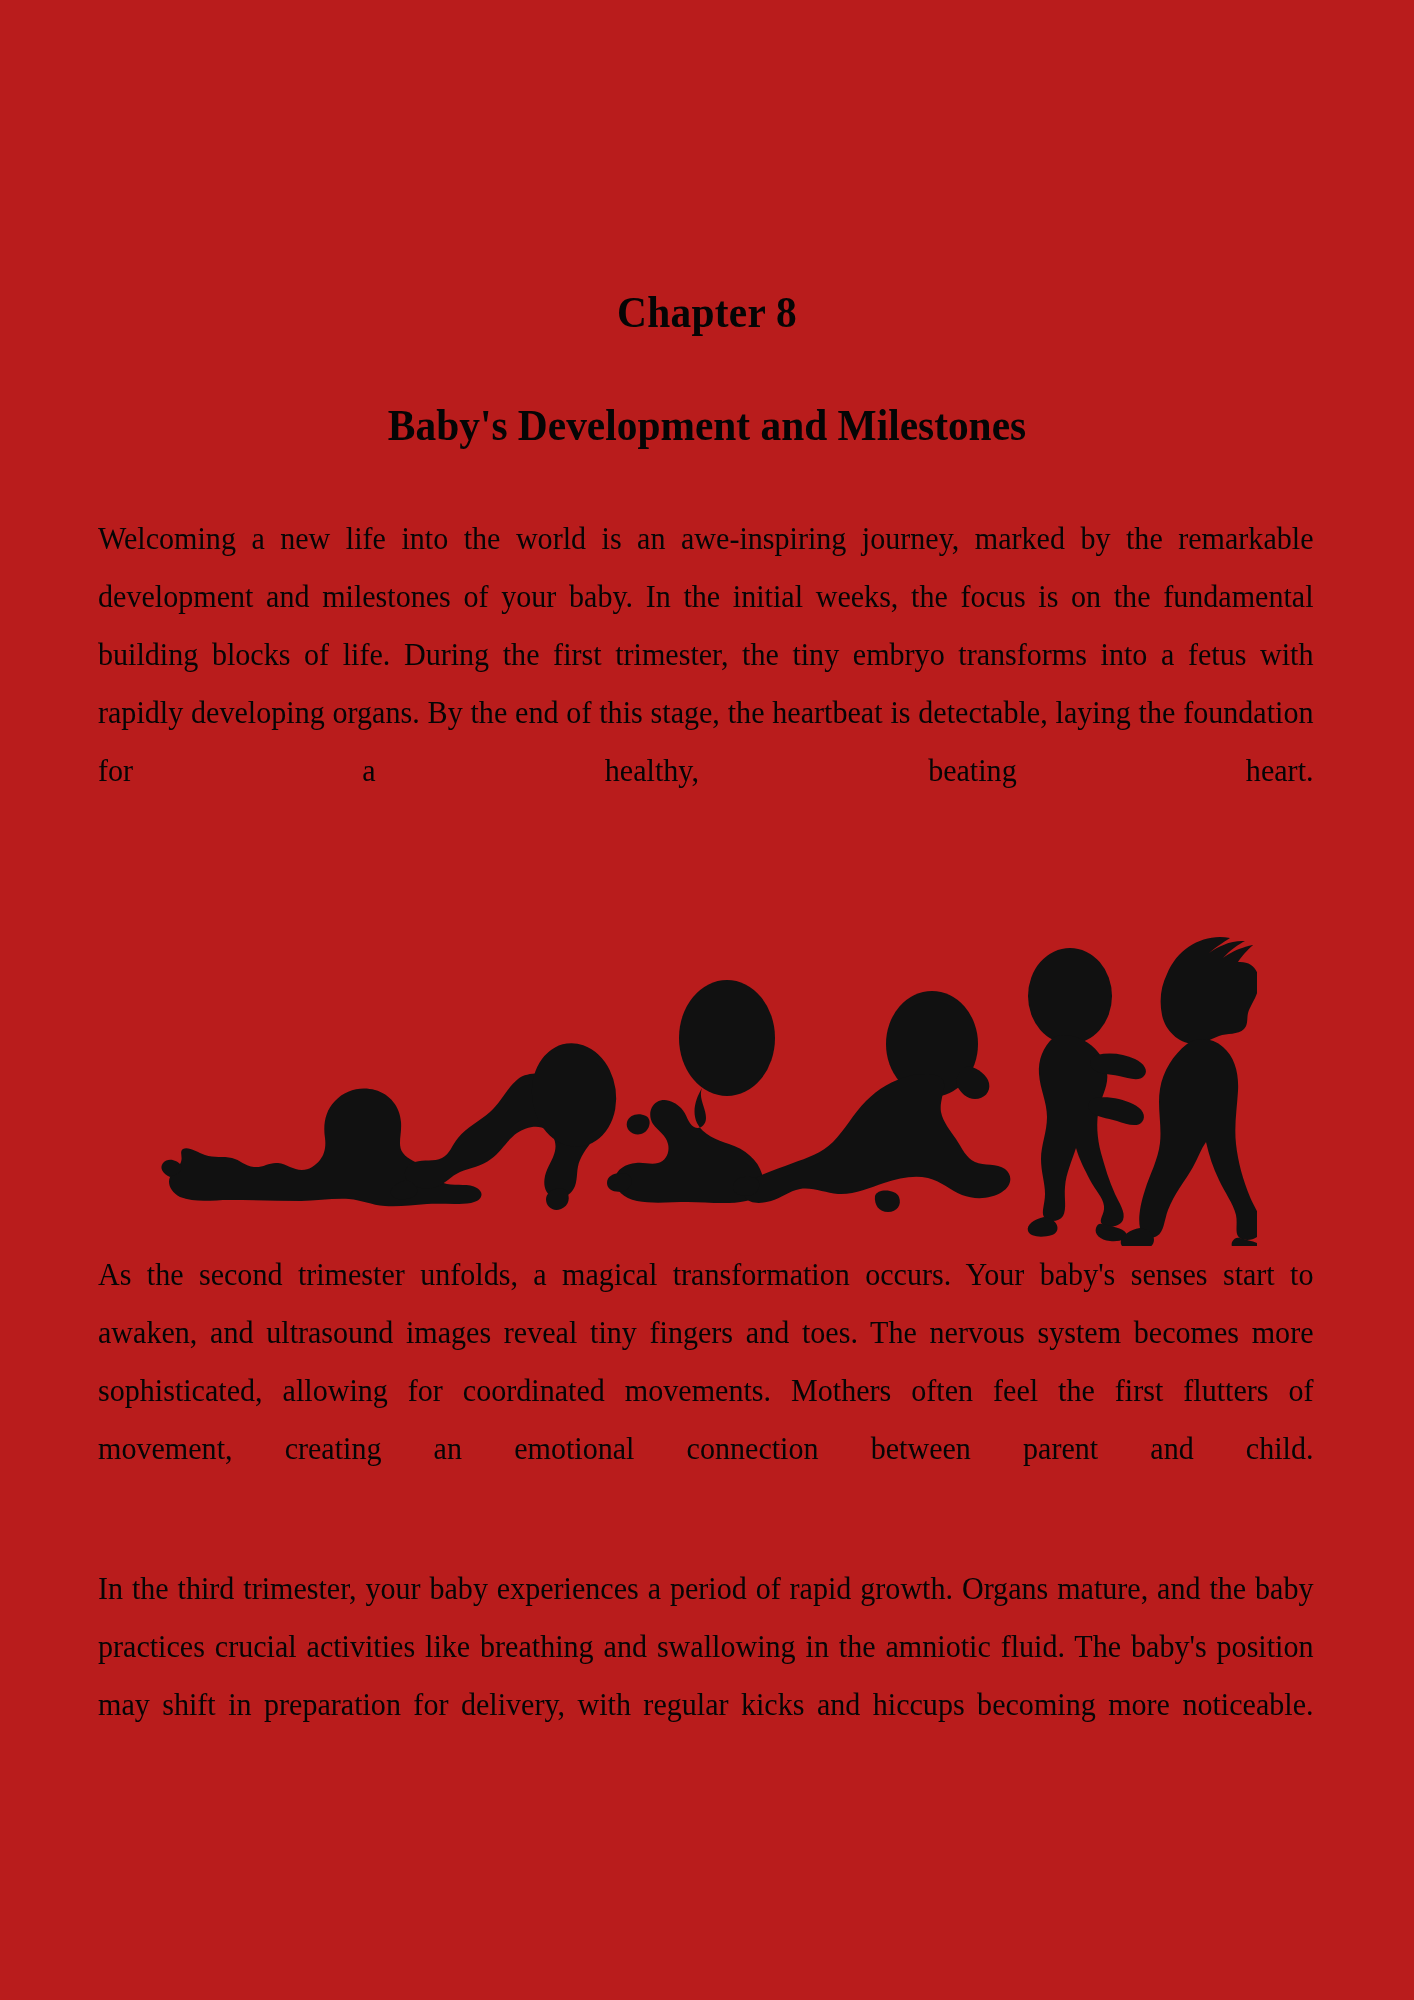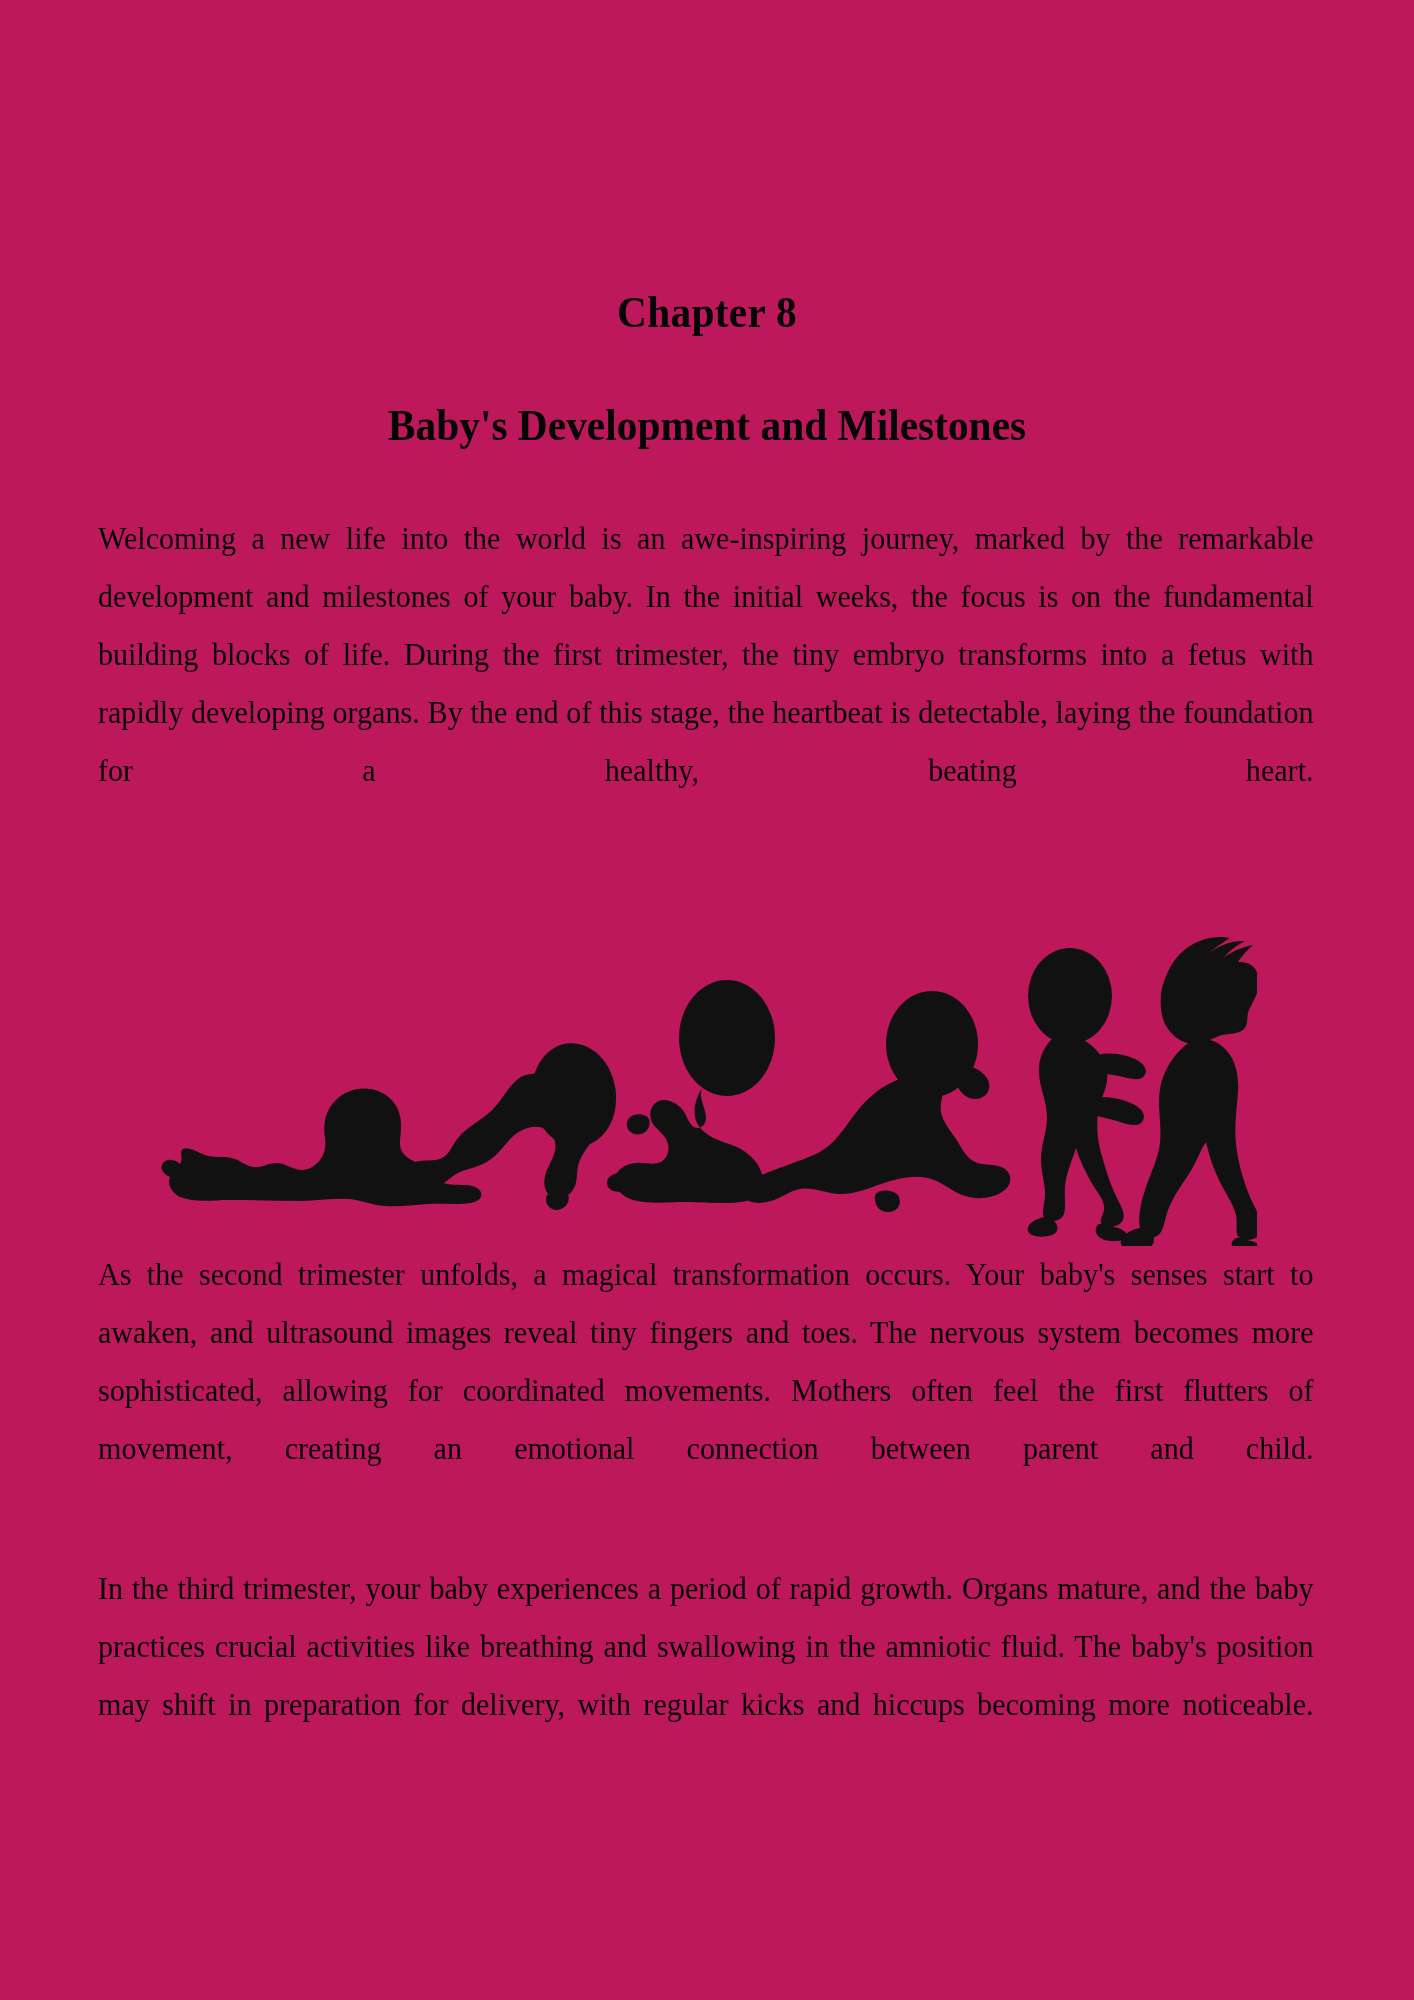--- a/index.html
+++ b/index.html
@@ -11,21 +11,21 @@
     width: 1414px;
     height: 2000px;
     font-family: "Liberation Serif", "DejaVu Serif", serif;
     color: #050505;
     -webkit-font-smoothing: antialiased;
   }
   .page {
     position: relative;
     width: 1414px;
     height: 2000px;
-    background: #be185d;
+    background: #b91c1c;
     box-sizing: border-box;
     overflow: hidden;
   }
   .content {
     position: absolute;
     left: 98px;
     top: 0;
     width: 1218px;
   }
 

